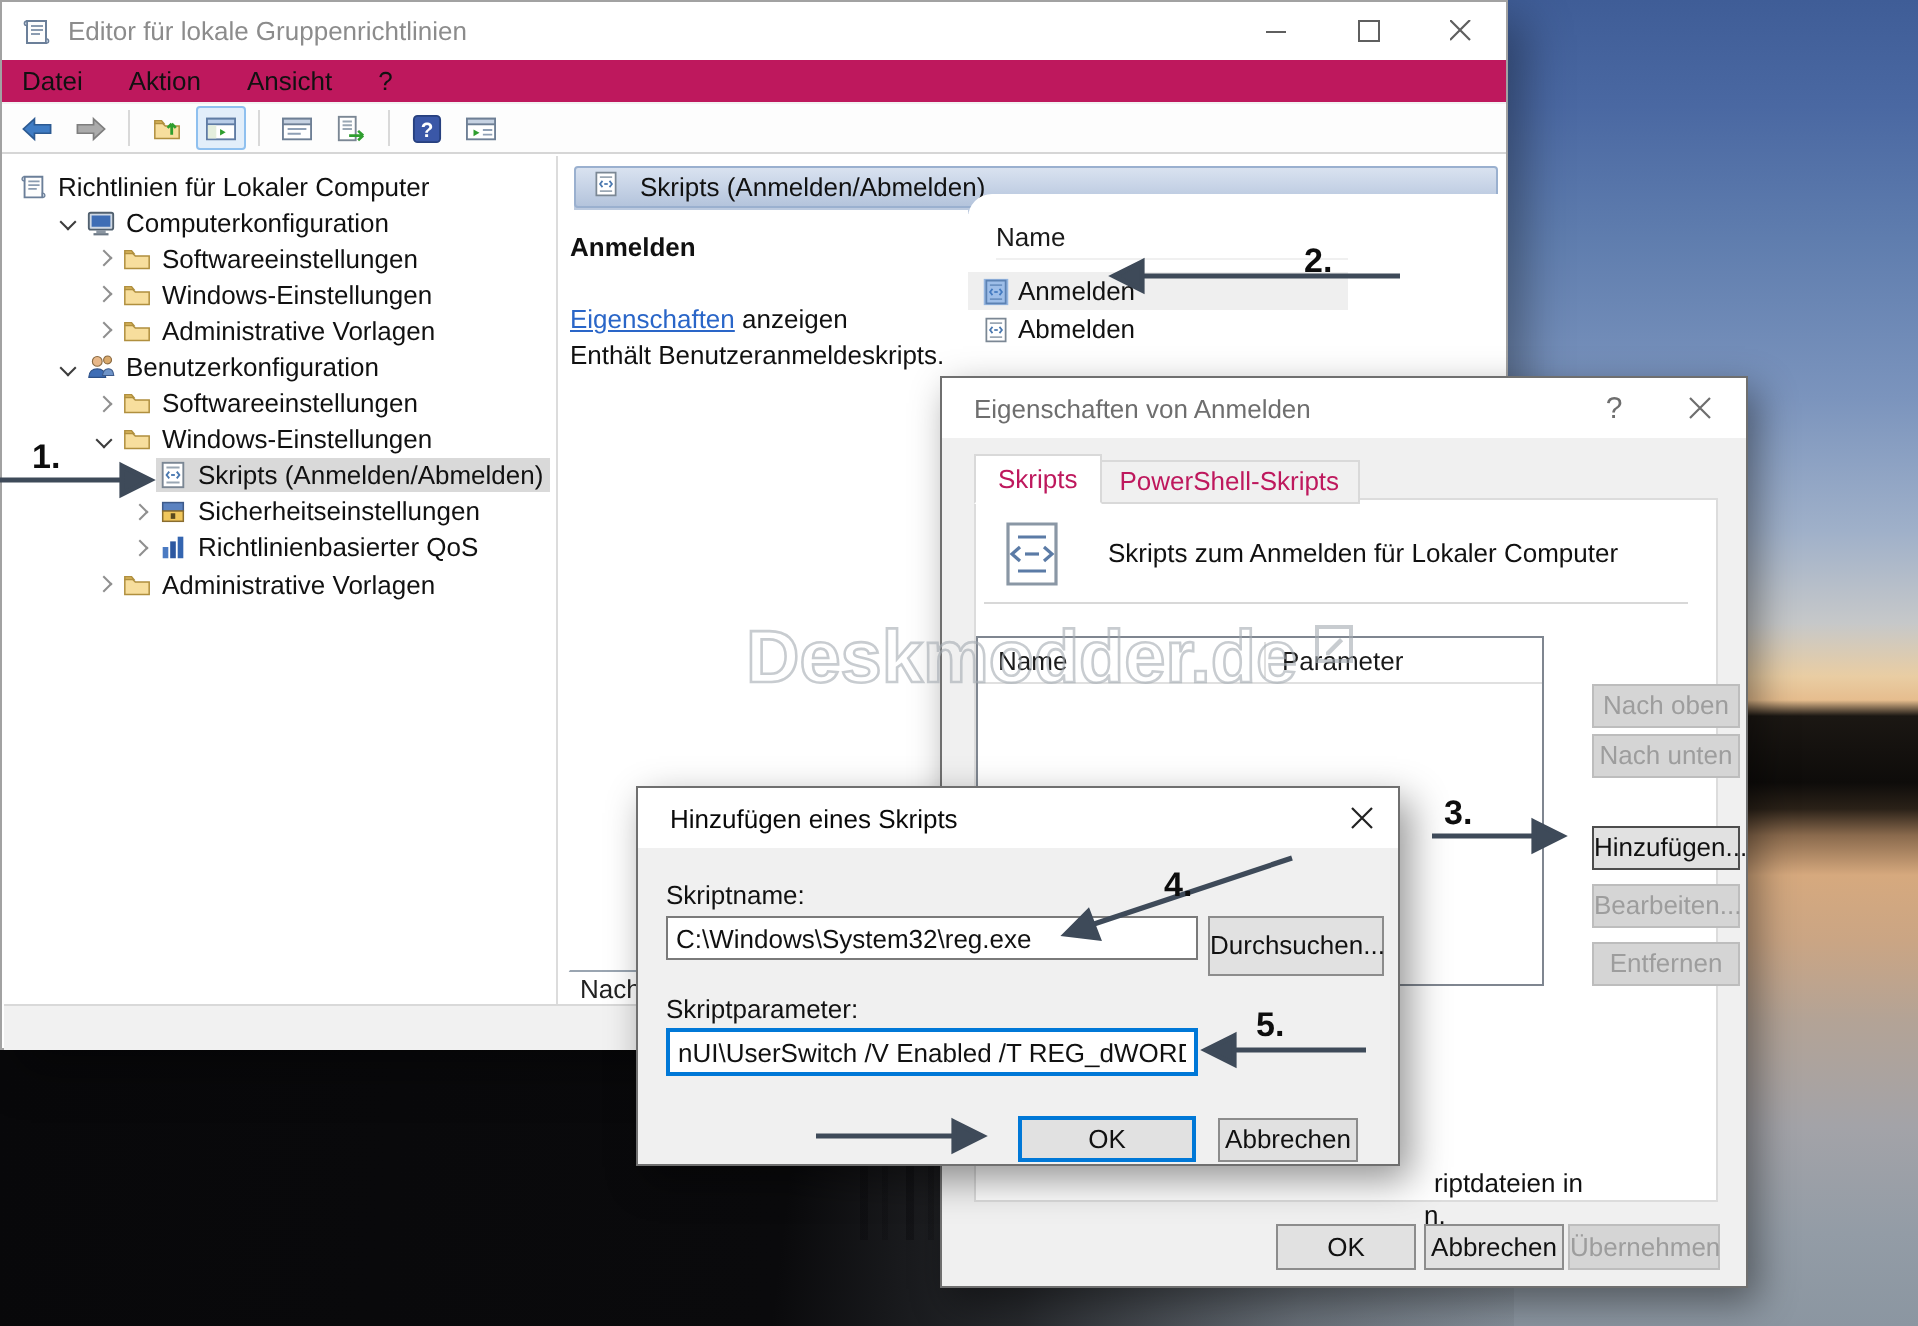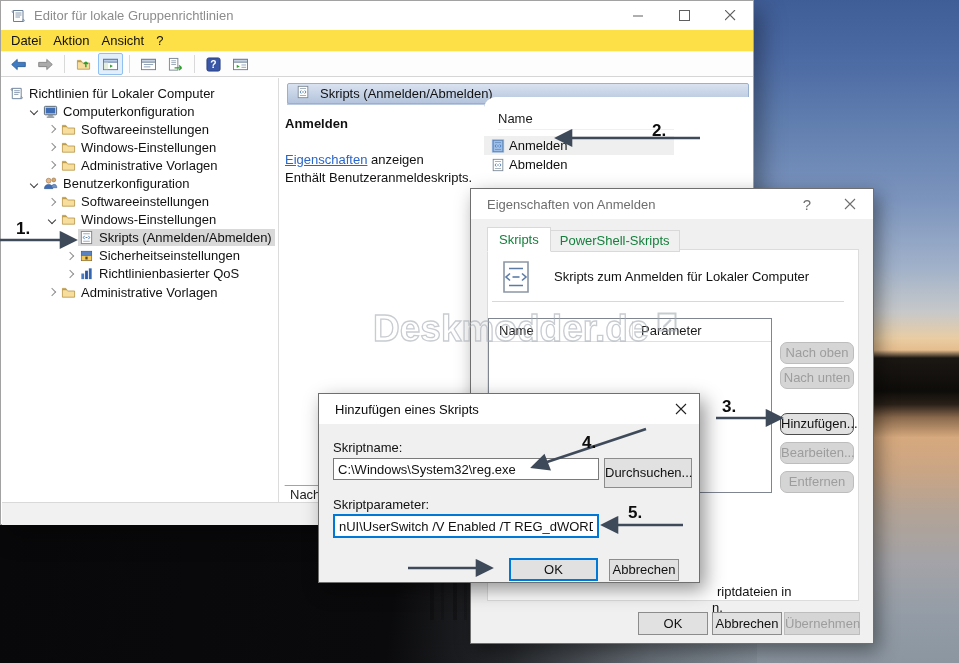--- a/index.html
+++ b/index.html
@@ -20,21 +20,21 @@
     background:repeating-linear-gradient(90deg, rgba(5,5,8,.55) 0 4px, rgba(5,5,8,0) 4px 11px, rgba(5,5,8,.35) 11px 14px, rgba(5,5,8,0) 14px 23px); }
 
   
   .main-window { position:absolute; left:0; top:0; width:754px; height:525px;
     background:#fff; border:1px solid #a2a2a2; box-shadow:8px 10px 22px rgba(0,0,0,.35); }
   .titlebar { position:relative; height:29px; display:flex; align-items:center; background:#fff; }
   .titlebar .app-icon { margin-left:9px; width:16px; height:16px; }
   .titlebar .title { margin-left:8px; color:#8c8c8c; }
   .win-controls { position:absolute; right:0; top:0; height:29px; display:flex; }
   .win-btn { width:46px; height:29px; display:flex; align-items:center; justify-content:center; color:#5f5f5f; }
-  .menubar { height:21px; display:flex; align-items:center; padding-left:10px; gap:12px; background:#fde047; }
+  .menubar { height:21px; display:flex; align-items:center; padding-left:10px; gap:23px; background:#be185d; }
   .menu-item { cursor:default; }
   .toolbar { height:26px; display:flex; align-items:center; padding-left:5px; gap:2px;
     border-top:1px solid #f2f2f2; border-bottom:1px solid #d6d6d6; background:#fdfdfd; }
   .tb-btn { width:25px; height:22px; display:flex; align-items:center; justify-content:center; border:1px solid transparent; border-radius:2px; }
   .tb-btn.active { background:#e2eefa; border-color:#8fc0ef; }
   .tb-sep { width:1px; height:18px; background:#d9d9d9; margin:0 4px; }
   .tb-btn svg { width:17px; height:15px; }
 
   .content { position:absolute; left:1px; right:1px; top:77px; height:424px; display:flex; background:#fff; }
 
@@ -81,36 +81,36 @@
   .dlg-title { position:relative; height:30px; background:#fff; display:flex; align-items:center; }
   .dlg-title .t { margin-left:16px; }
   .dlg-props { left:470px; top:188px; width:404px; height:456px; z-index:10; }
   .dlg-props .dlg-title .t { color:#6e6e6e; }
   .tbtn { position:absolute; top:0; width:32px; height:30px; display:flex; align-items:center; justify-content:center; color:#6e6e6e; font-size:15px; }
   .tbtn.help-q { left:320px; }
   .tbtn.close-x { left:363px; }
   .dlg-add .tbtn.close-x { color:#222; left:346px; }
 
   .tabs { position:absolute; left:16px; top:38px; display:flex; align-items:flex-end; z-index:2; }
-  .tab { border:1px solid #d9d9d9; background:#f0f0f0; padding:2px 9px 3px; margin-right:-1px; color:#15803d; }
+  .tab { border:1px solid #d9d9d9; background:#f0f0f0; padding:2px 9px 3px; margin-right:-1px; color:#be185d; }
   .tab.active { background:#fff; padding:4px 11px 4px; border-bottom:1px solid #fff; position:relative; z-index:3; }
   .tab-page { position:absolute; left:16px; top:60px; width:372px; height:352px; background:#fff; border:1px solid #dcdcdc; }
   .big-icon { position:absolute; left:10px; top:9px; width:36px; height:36px; }
   .tab-caption { position:absolute; left:66px; top:19px; }
   .tab-hr { position:absolute; left:4px; right:14px; top:51px; height:1px; background:#d8d8d8; }
   .listbox { position:absolute; left:0px; top:68px; width:284px; height:175px; background:#fff; border:1px solid #7f8690; }
   .lb-head { position:relative; height:23px; border-bottom:1px solid #e0e0e0; }
   .lb-col1 { position:absolute; left:10px; top:4px; color:#1a1a1a; }
   .lb-col2 { position:absolute; left:152px; top:4px; color:#1a1a1a; }
   .lb-div { position:absolute; left:143px; top:2px; bottom:2px; width:1px; background:#e0e0e0; }
   .side-btns { position:absolute; left:292px; top:92px; width:74px; }
   .btn { display:block; width:100%; height:22px; text-align:center; line-height:20px;
     background:#e1e1e1; border:1px solid #8c8c8c; color:#111; font-size:13px; font-family:inherit; }
   .btn.disabled { background:#d5d5d5; border-color:#bdbdbd; color:#9d9d9d; }
-  .side-btns .btn { position:absolute; left:0;border-radius:7px; }
+  .side-btns .btn { position:absolute; left:16px; }
   .clip1 { position:absolute; left:229px; top:334px; }
   .clip2 { position:absolute; left:224px; top:350px; }
   .dlg-footer .btn { position:absolute; height:23px; }
 
   .dlg-add { left:318px; top:393px; width:382px; height:190px; z-index:20; }
   .dlg-add .dlg-title .t { color:#0a0a0a; }
   .fld-label { position:absolute; left:14px; }
   .fld { position:absolute; height:22px; background:#fff; border:1px solid #7a7a7a; padding:0 4px; font:13px "Liberation Sans",sans-serif; color:#111; }
   .fld.focus { border:2px solid #0078d7; height:24px; }
   .btn.default-ok { border:2px solid #0078d7; line-height:18px; }

